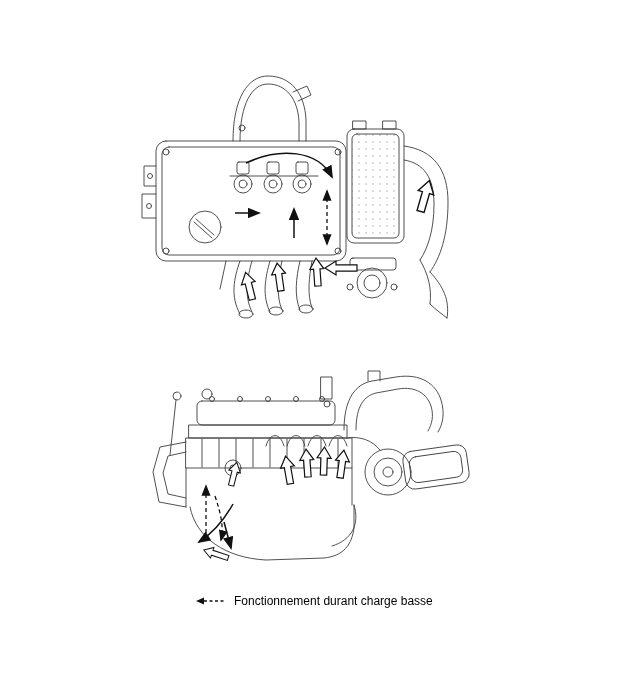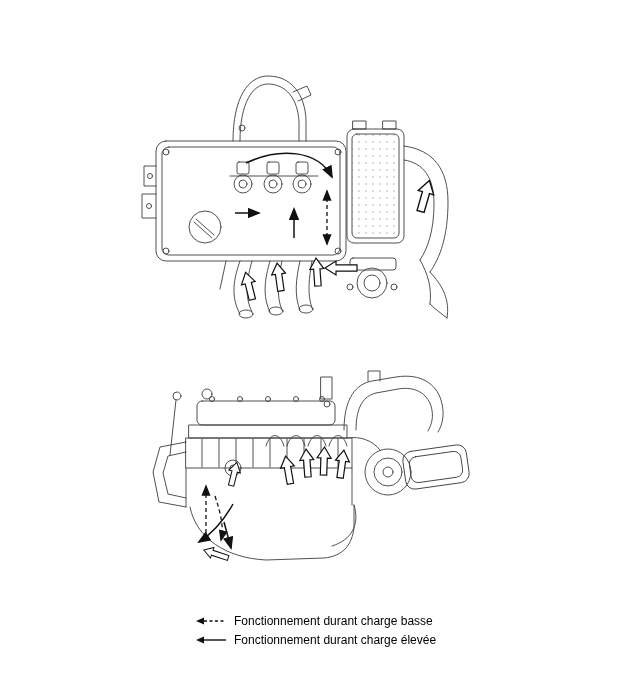--- a/index.html
+++ b/index.html
@@ -39,21 +39,21 @@
     stroke-dasharray: 4 3;
   }
   .block-arrow {
     fill: #ffffff;
     stroke: #111111;
     stroke-width: 1.2;
   }
   .legend {
     position: absolute;
     left: 196px;
-    top: 614px;
+    top: 594px;
   }
   .legend-row {
     display: flex;
     align-items: center;
     margin-bottom: 5px;
     height: 14px;
   }
   .legend-icon {
     width: 30px;
     height: 10px;
@@ -234,23 +234,16 @@
   <div class="legend">
 
     <div class="legend-row">
       <svg class="legend-icon" viewBox="0 0 30 10" xmlns="http://www.w3.org/2000/svg">
         <polygon points="0,5 8,1.5 8,8.5" fill="#111111"></polygon>
         <line x1="8" y1="5" x2="30" y2="5" stroke="#111111" stroke-width="1.4" stroke-dasharray="3 2.5"></line>
       </svg>
       <span class="legend-label">Fonctionnement durant charge basse</span>
     </div>
 
-    <div class="legend-row">
-      <svg class="legend-icon" viewBox="0 0 30 10" xmlns="http://www.w3.org/2000/svg">
-        <polygon points="0,5 8,1.5 8,8.5" fill="#111111"></polygon>
-        <line x1="8" y1="5" x2="30" y2="5" stroke="#111111" stroke-width="1.4"></line>
-      </svg>
-      <span class="legend-label">Fonctionnement durant charge élevée</span>
-    </div>
 
 
   </div>
 </div>
 
 </body></html>

